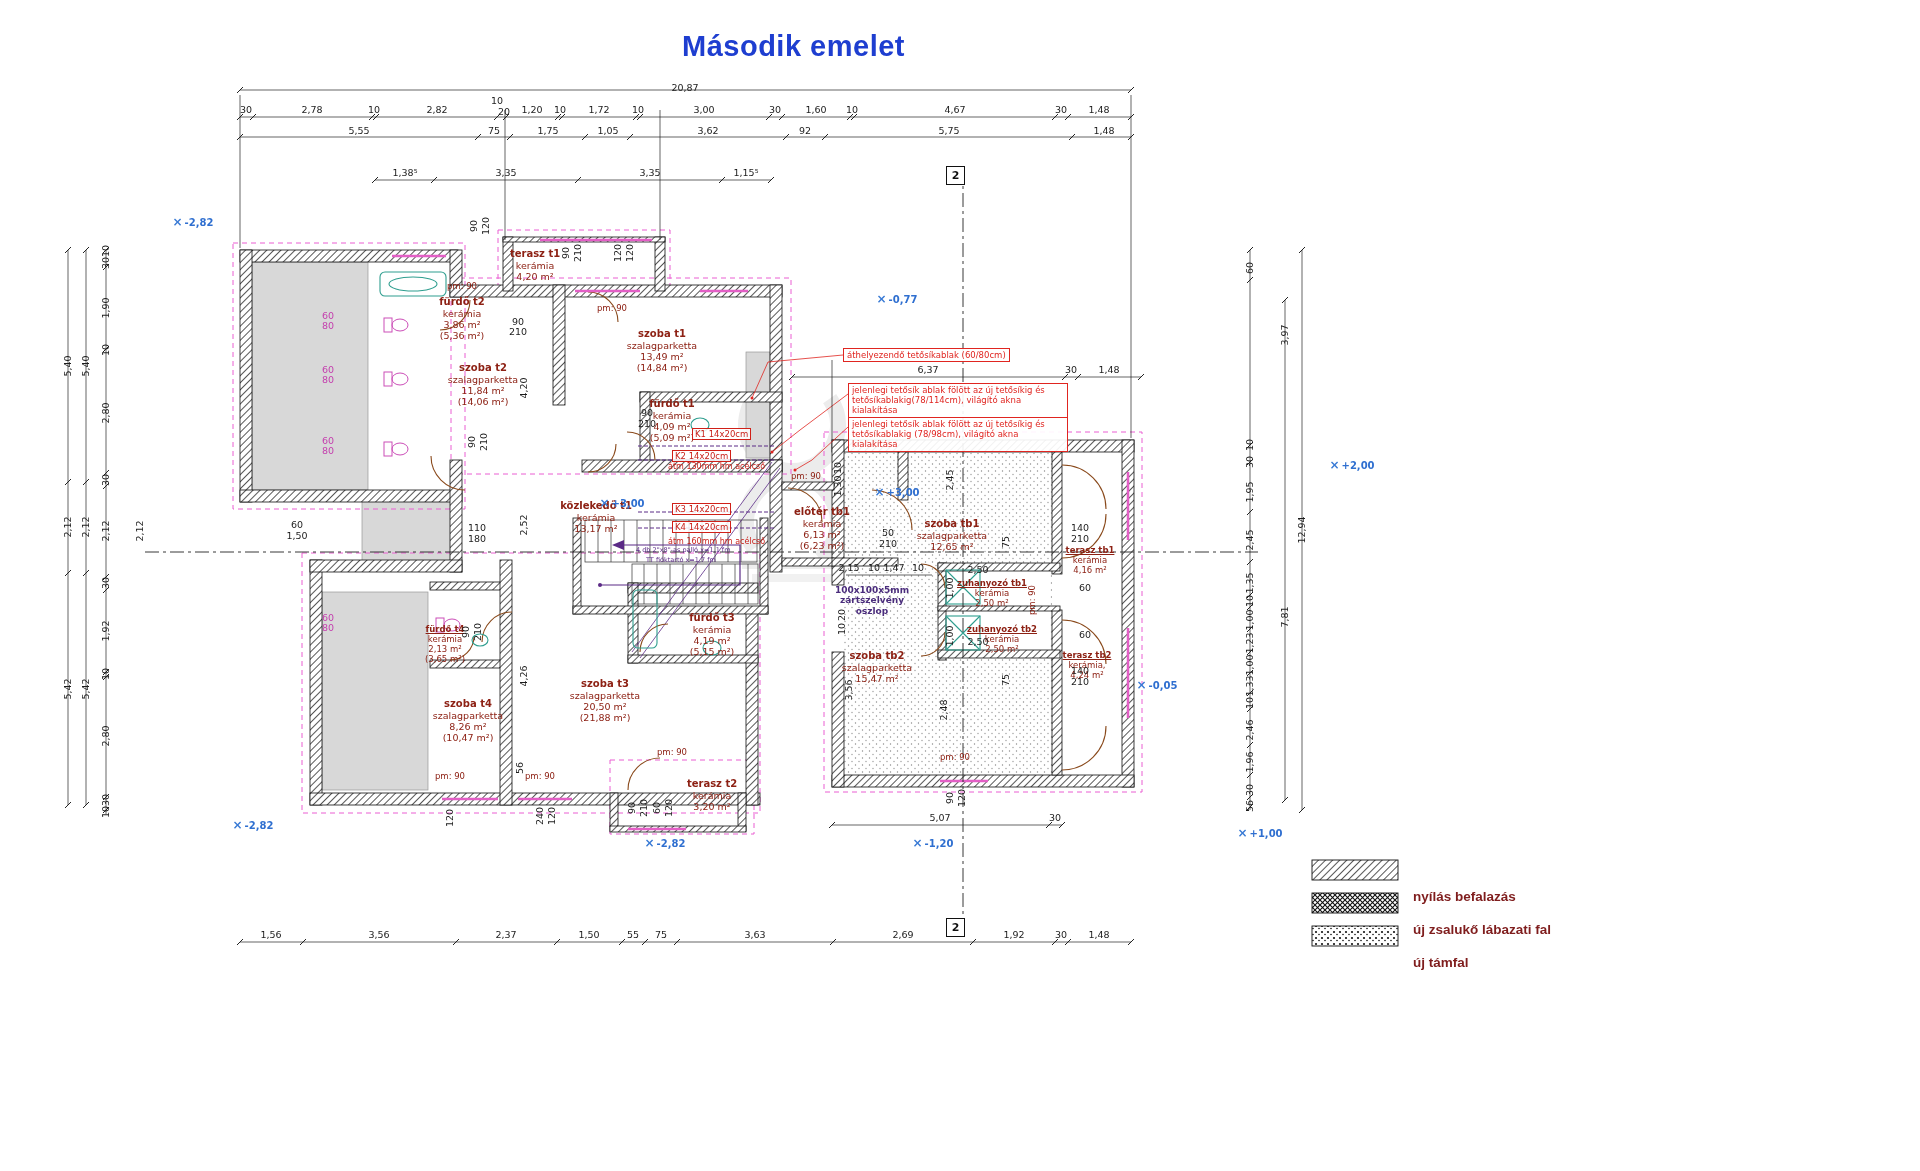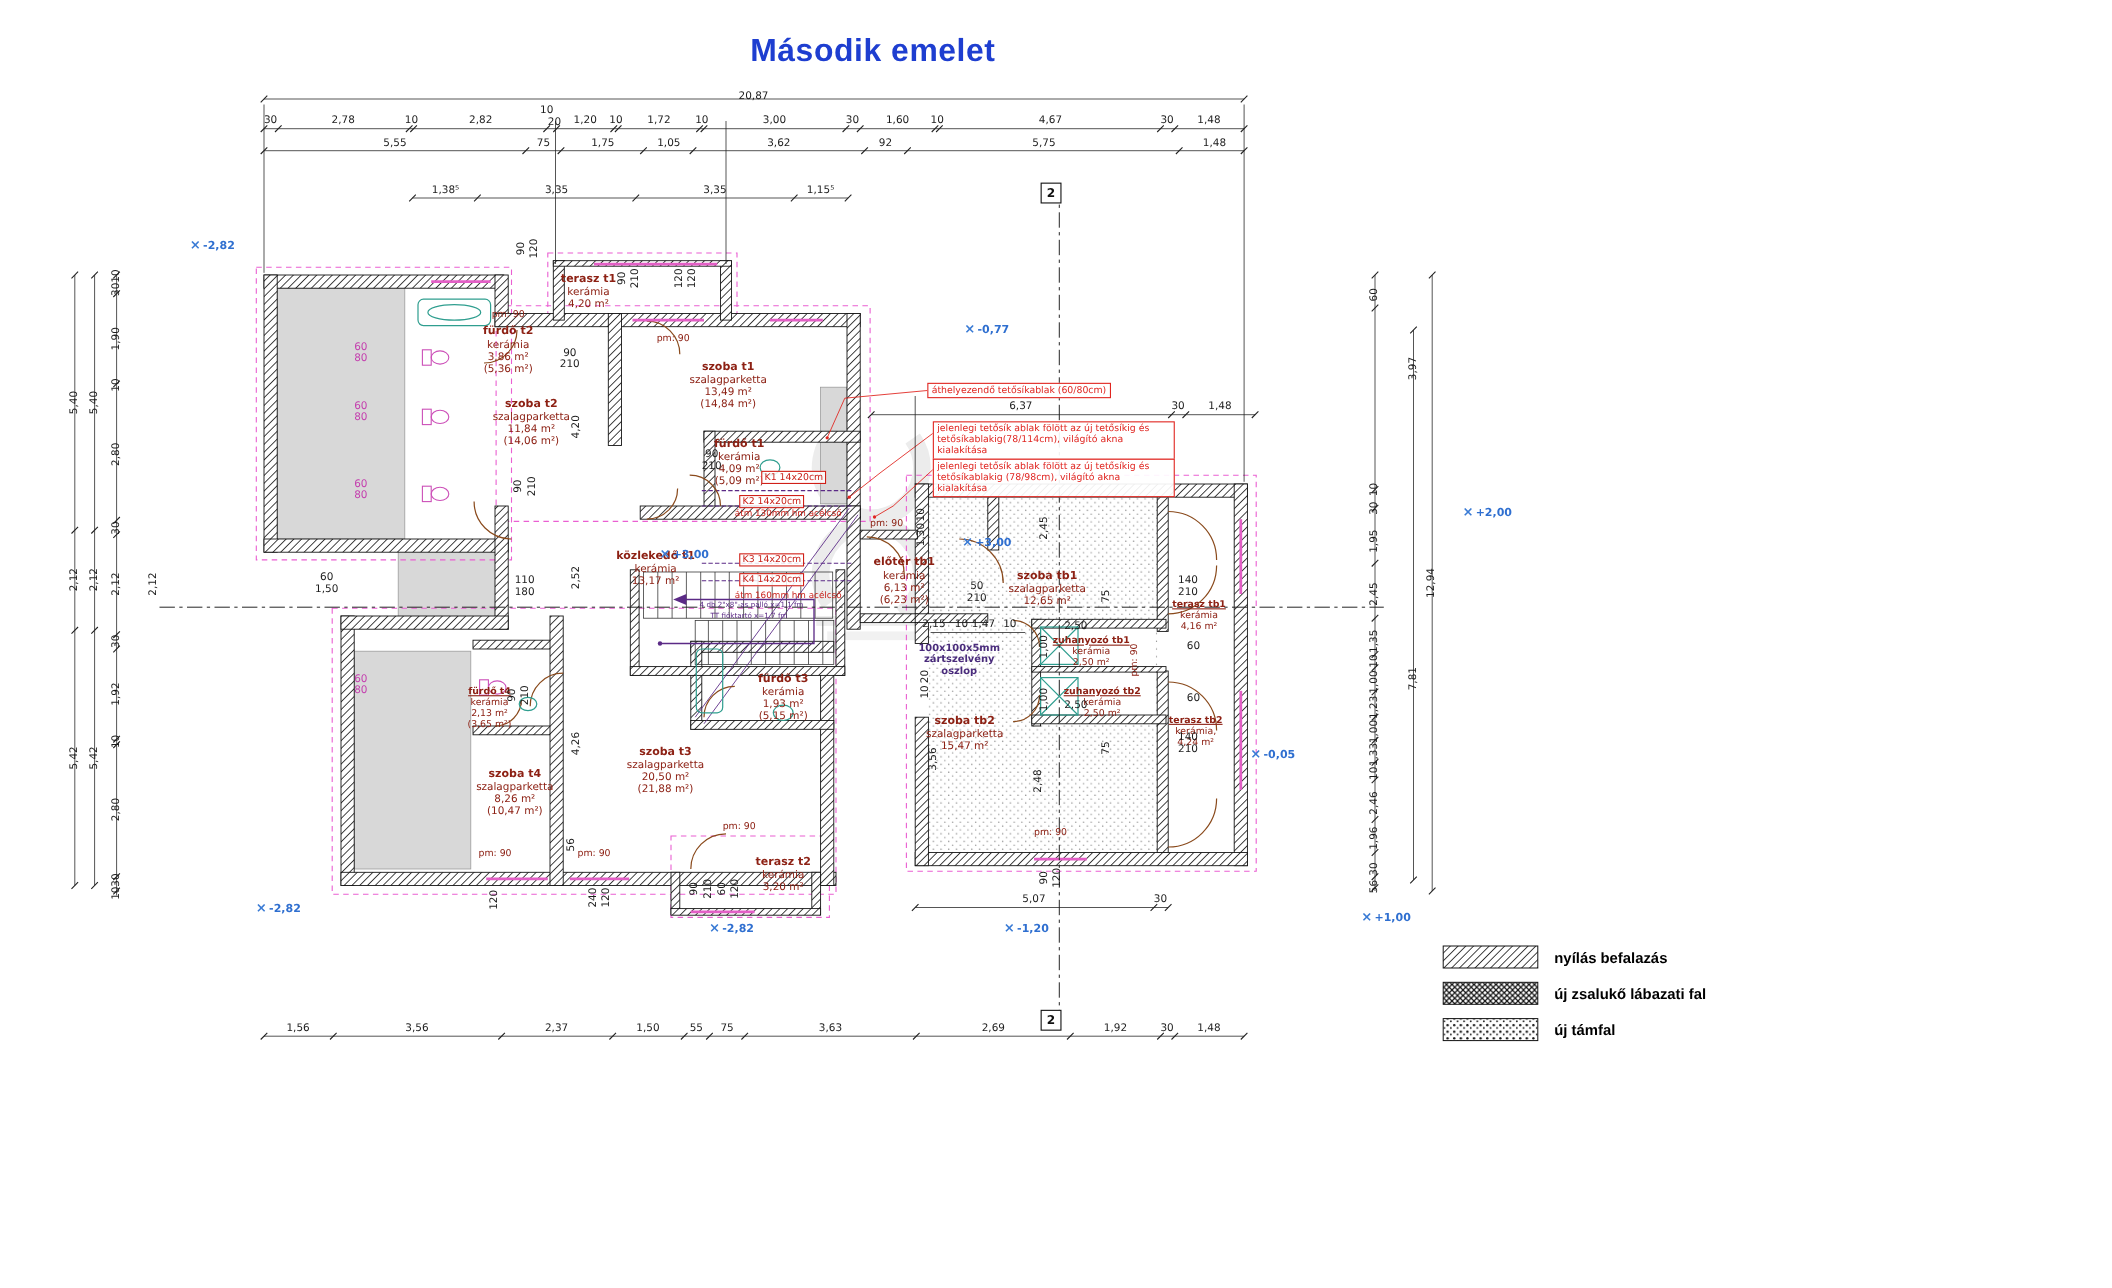--- a/index.html
+++ b/index.html
@@ -28,21 +28,21 @@
   .knote{position:absolute;color:#c81f18;font-size:8px;white-space:nowrap;}
   .colnote{position:absolute;color:#4a2c7c;font-weight:bold;font-size:9px;text-align:center;
            line-height:1.15;transform:translateX(-50%);}
   .pm{position:absolute;color:#8d2114;font-size:8.5px;white-space:nowrap;
       transform:translate(-50%,-50%);}
   .pm.v{transform:translate(-50%,-50%) rotate(-90deg);}
   .secbox{position:absolute;width:17px;height:17px;border:1.4px solid #111;background:#fff;
           font-size:11px;font-weight:bold;color:#111;display:flex;align-items:center;
           justify-content:center;}
   .legend-label{position:absolute;font-family:"Liberation Sans",sans-serif;font-weight:bold;
-                font-size:13.5px;color:#000000;white-space:nowrap;}
+                font-size:13.5px;color:#7f1d1d;white-space:nowrap;margin-top:26px;}
   .stairnote{position:absolute;color:#5b2a86;font-size:6.5px;white-space:nowrap;}
 </style>
 </head>
 <body>
 
 <div id="canvas">
 
   <svg id="plan-svg" width="1920" height="1171" viewBox="0 0 1920 1171">
     <defs>
       <pattern id="ph" patternUnits="userSpaceOnUse" width="5" height="5" patternTransform="rotate(45)">
@@ -438,21 +438,21 @@
   </div>
   <div class="room small" style="left:445px;top:624px">
     <div class="rn">fürdő t4</div>
       <div>kerámia</div>
       <div>2,13 m²</div>
       <div>(3,65 m²)</div>
   </div>
   <div class="room" style="left:712px;top:612px">
     <div class="rn">fürdő t3</div>
       <div>kerámia</div>
-      <div>1,93 m²</div>
+      <div>4,19 m²</div>
       <div>(5,15 m²)</div>
   </div>
   <div class="room" style="left:605px;top:678px">
     <div class="rn">szoba t3</div>
       <div>szalagparketta</div>
       <div>20,50 m²</div>
       <div>(21,88 m²)</div>
   </div>
   <div class="room" style="left:468px;top:698px">
     <div class="rn">szoba t4</div>

